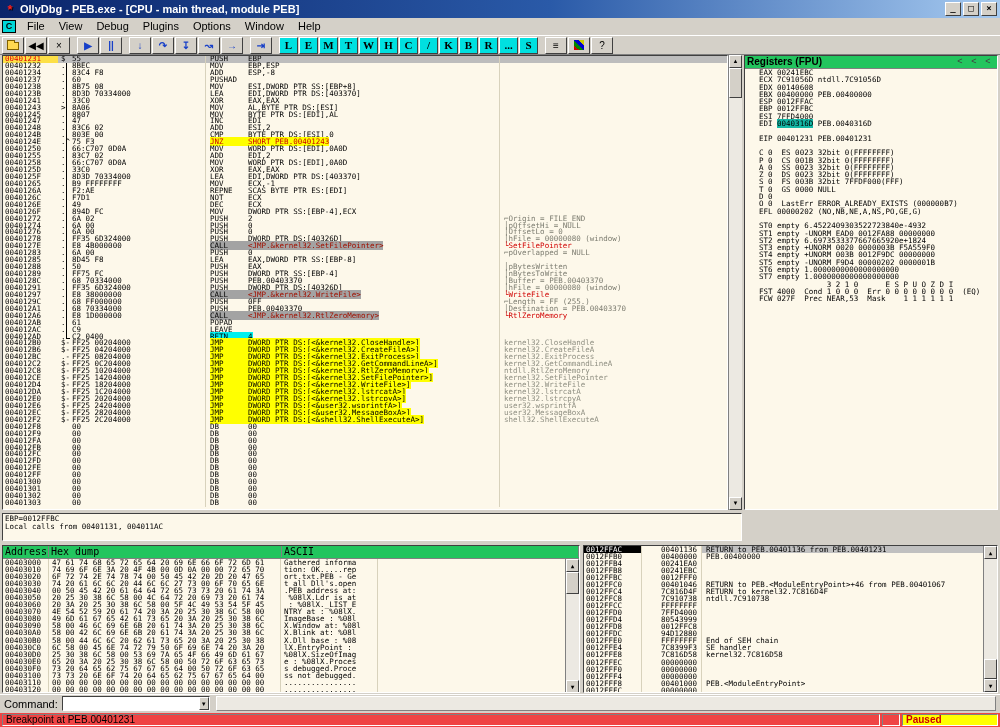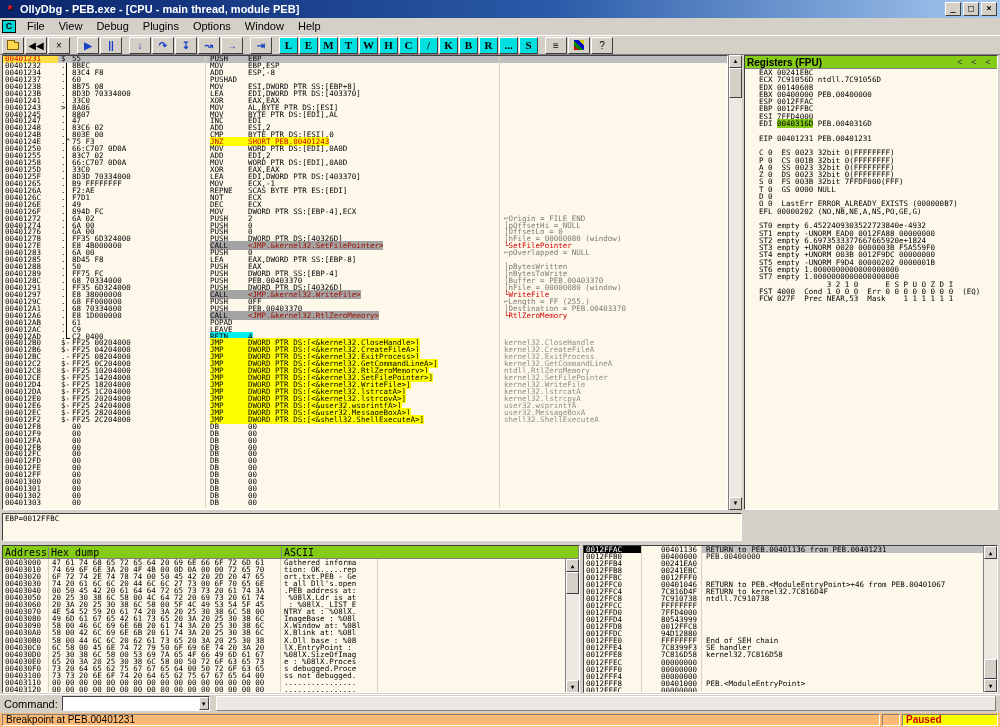--- a/index.html
+++ b/index.html
@@ -24,21 +24,21 @@
   .tbtn.blue{color:#1840c8;font-weight:bold}
   .tbtn.letter{width:19px;background:#00e0e0;font-family:"Liberation Serif",serif;font-weight:bold;font-size:11px}
   .tsep{width:6px;height:17px}
   .folder-icon{width:12px;height:8px;background:#ffd850;border:1px solid #806000;position:relative;margin-top:2px}
   .folder-icon::before{content:"";position:absolute;top:-3px;left:-1px;width:6px;height:2px;background:#ffd850;border:1px solid #806000;border-bottom:none}
   .multi-icon{width:10px;height:10px;background:
     linear-gradient(45deg,#c00 25%,#080 25%,#080 50%,#00c 50%,#00c 75%,#cc0 75%)}
 
   
   .pane{position:absolute;background:#fdf8ea;border:1px solid;border-color:#404040 #fff #fff #404040}
-  .phead{height:13px;background:#84cc16;border-bottom:1px solid #808080;display:flex;align-items:center;font-size:10px;padding:0 2px}
+  .phead{height:13px;background:#22c55e;border-bottom:1px solid #808080;display:flex;font-size:10px;padding:0 2px}
 
   
   .disasm-pane{top:55px;left:2px;width:726px;height:455px;overflow:hidden}
   .drow{display:flex;height:6.95px;line-height:6.9px;font-size:7.5px;white-space:pre}
   .c-addr{width:55px;flex:none;padding-left:2px}
   .c-mark{width:14px;flex:none;text-align:left;padding-left:3px;position:relative;z-index:2}
   .c-bytes{width:134px;flex:none;border-right:1px solid #d8d2bc}
   .c-dis{width:294px;flex:none;padding-left:4px;border-right:1px solid #d8d2bc}
   .c-com{flex:1;padding-left:4px}
   .mn{display:inline-block;width:38px}
@@ -58,21 +58,21 @@
   .vscroll{position:absolute;width:14px;background:#ece9e2;border-left:1px solid #808080;display:flex;flex-direction:column}
   .sbtn{height:13px;background:#d4d0c8;border:1px solid;border-color:#fff #404040 #404040 #fff;font-size:6px;text-align:center;line-height:11px;color:#000;flex:none}
   .sthumb{background:#d4d0c8;border:1px solid;border-color:#fff #404040 #404040 #fff;width:100%}
   .strack{flex:1;position:relative}
 
   
   .reg-pane{top:55px;left:744px;width:254px;height:455px;overflow:hidden}
   .reg-head-title{font-weight:bold;flex:1}
   .reg-hbtn{width:14px;text-align:center;color:#404040;font-size:9px}
   .rline{height:7.3px;line-height:7.2px;font-size:7.5px;white-space:pre;padding-left:14px}
-  .reg-hl{background:#84cc16;color:#000}
+  .reg-hl{background:#14b8a6;color:#000}
 
   
   .info-pane{top:513px;left:2px;width:740px;height:28px;padding:1px 2px}
   .iline{height:8px;line-height:8px;font-size:7.5px;white-space:pre}
 
   
   .dump-pane{top:545px;left:2px;width:578px;height:148px;overflow:hidden}
   .dump-head .hcell{height:11px;border-right:1px solid #808080;padding-left:2px;line-height:11px;font-size:10px}
   .dump-body{position:relative}
   .durow{display:flex;height:7.05px;line-height:7px;font-size:7.5px;white-space:pre}
@@ -89,21 +89,21 @@
   .st-sel-a{background:#000;color:#fff}
   .st-sel-c{background:#c0c0c0}
 
   
   .commandbar{position:absolute;top:694px;left:0;width:1000px;height:18px;background:#d4d0c8;display:flex;align-items:center;padding:0 4px;border-top:1px solid #fff}
   .cmd-label{margin-right:4px}
   .combo{width:148px;height:15px;background:#fff;border:1px solid;border-color:#404040 #fff #fff #404040;display:flex}
   .combo input{flex:1;border:none;outline:none;font-size:10px;padding:0 2px;font-family:"Liberation Sans",sans-serif}
   .combo-btn{width:15px;background:#d4d0c8;border:1px solid;border-color:#fff #404040 #404040 #fff;font-size:6px;text-align:center;line-height:12px}
   .cmd-rest{flex:1;height:15px;background:#ece9e2;border:1px solid;border-color:#fff #808080 #808080 #fff;margin-left:6px}
-  .statusbar{position:absolute;top:713px;left:0;width:1000px;height:14px;background:#fdba74;display:flex;align-items:center;padding:0 2px;gap:2px}
+  .statusbar{position:absolute;top:713px;left:0;width:1000px;height:14px;background:#ef4444;display:flex;align-items:center;padding:0 2px;gap:2px}
   .scell{height:12px;border:1px solid;border-color:#808080 #fff #fff #808080;line-height:10px;font-size:10px;padding:0 3px}
   .scell.main{flex:1}
   .scell.mini{width:18px}
   .scell.paused{width:96px;background:#ffff00;color:#cc0000;font-weight:bold}
 </style>
 </head>
 <body>
 
 <div class="titlebar">
   <span class="title-icon">*</span>
@@ -286,20 +286,21 @@
       <div class="rline">ST6 empty 1.0000000000000000000</div>
       <div class="rline">ST7 empty 1.0000000000000000000</div>
       <div class="rline">               3 2 1 0      E S P U O Z D I</div>
       <div class="rline">FST 4000  Cond 1 0 0 0  Err 0 0 0 0 0 0 0 0  (EQ)</div>
       <div class="rline">FCW 027F  Prec NEAR,53  Mask    1 1 1 1 1 1</div>
     </div>
 </div>
 
 <div class="pane info-pane mono">
   <div class="iline">EBP=0012FFBC</div>
+  <div class="iline">Local calls from 00401131, 004011AC</div>
 </div>
 
 <div class="pane dump-pane mono">
   <div class="phead dump-head" style="padding:0">
     <span class="hcell" style="width:46px">Address</span>
     <span class="hcell" style="width:233px">Hex dump</span>
     <span class="hcell" style="flex:1">ASCII</span>
   </div>
   <div id="dump-body" class="dump-body">
       <div class="durow"><span class="du-a">00403000</span><span class="du-h">47 61 74 68 65 72 65 64 20 69 6E 66 6F 72 6D 61</span><span class="du-s">Gathered informa</span></div>

